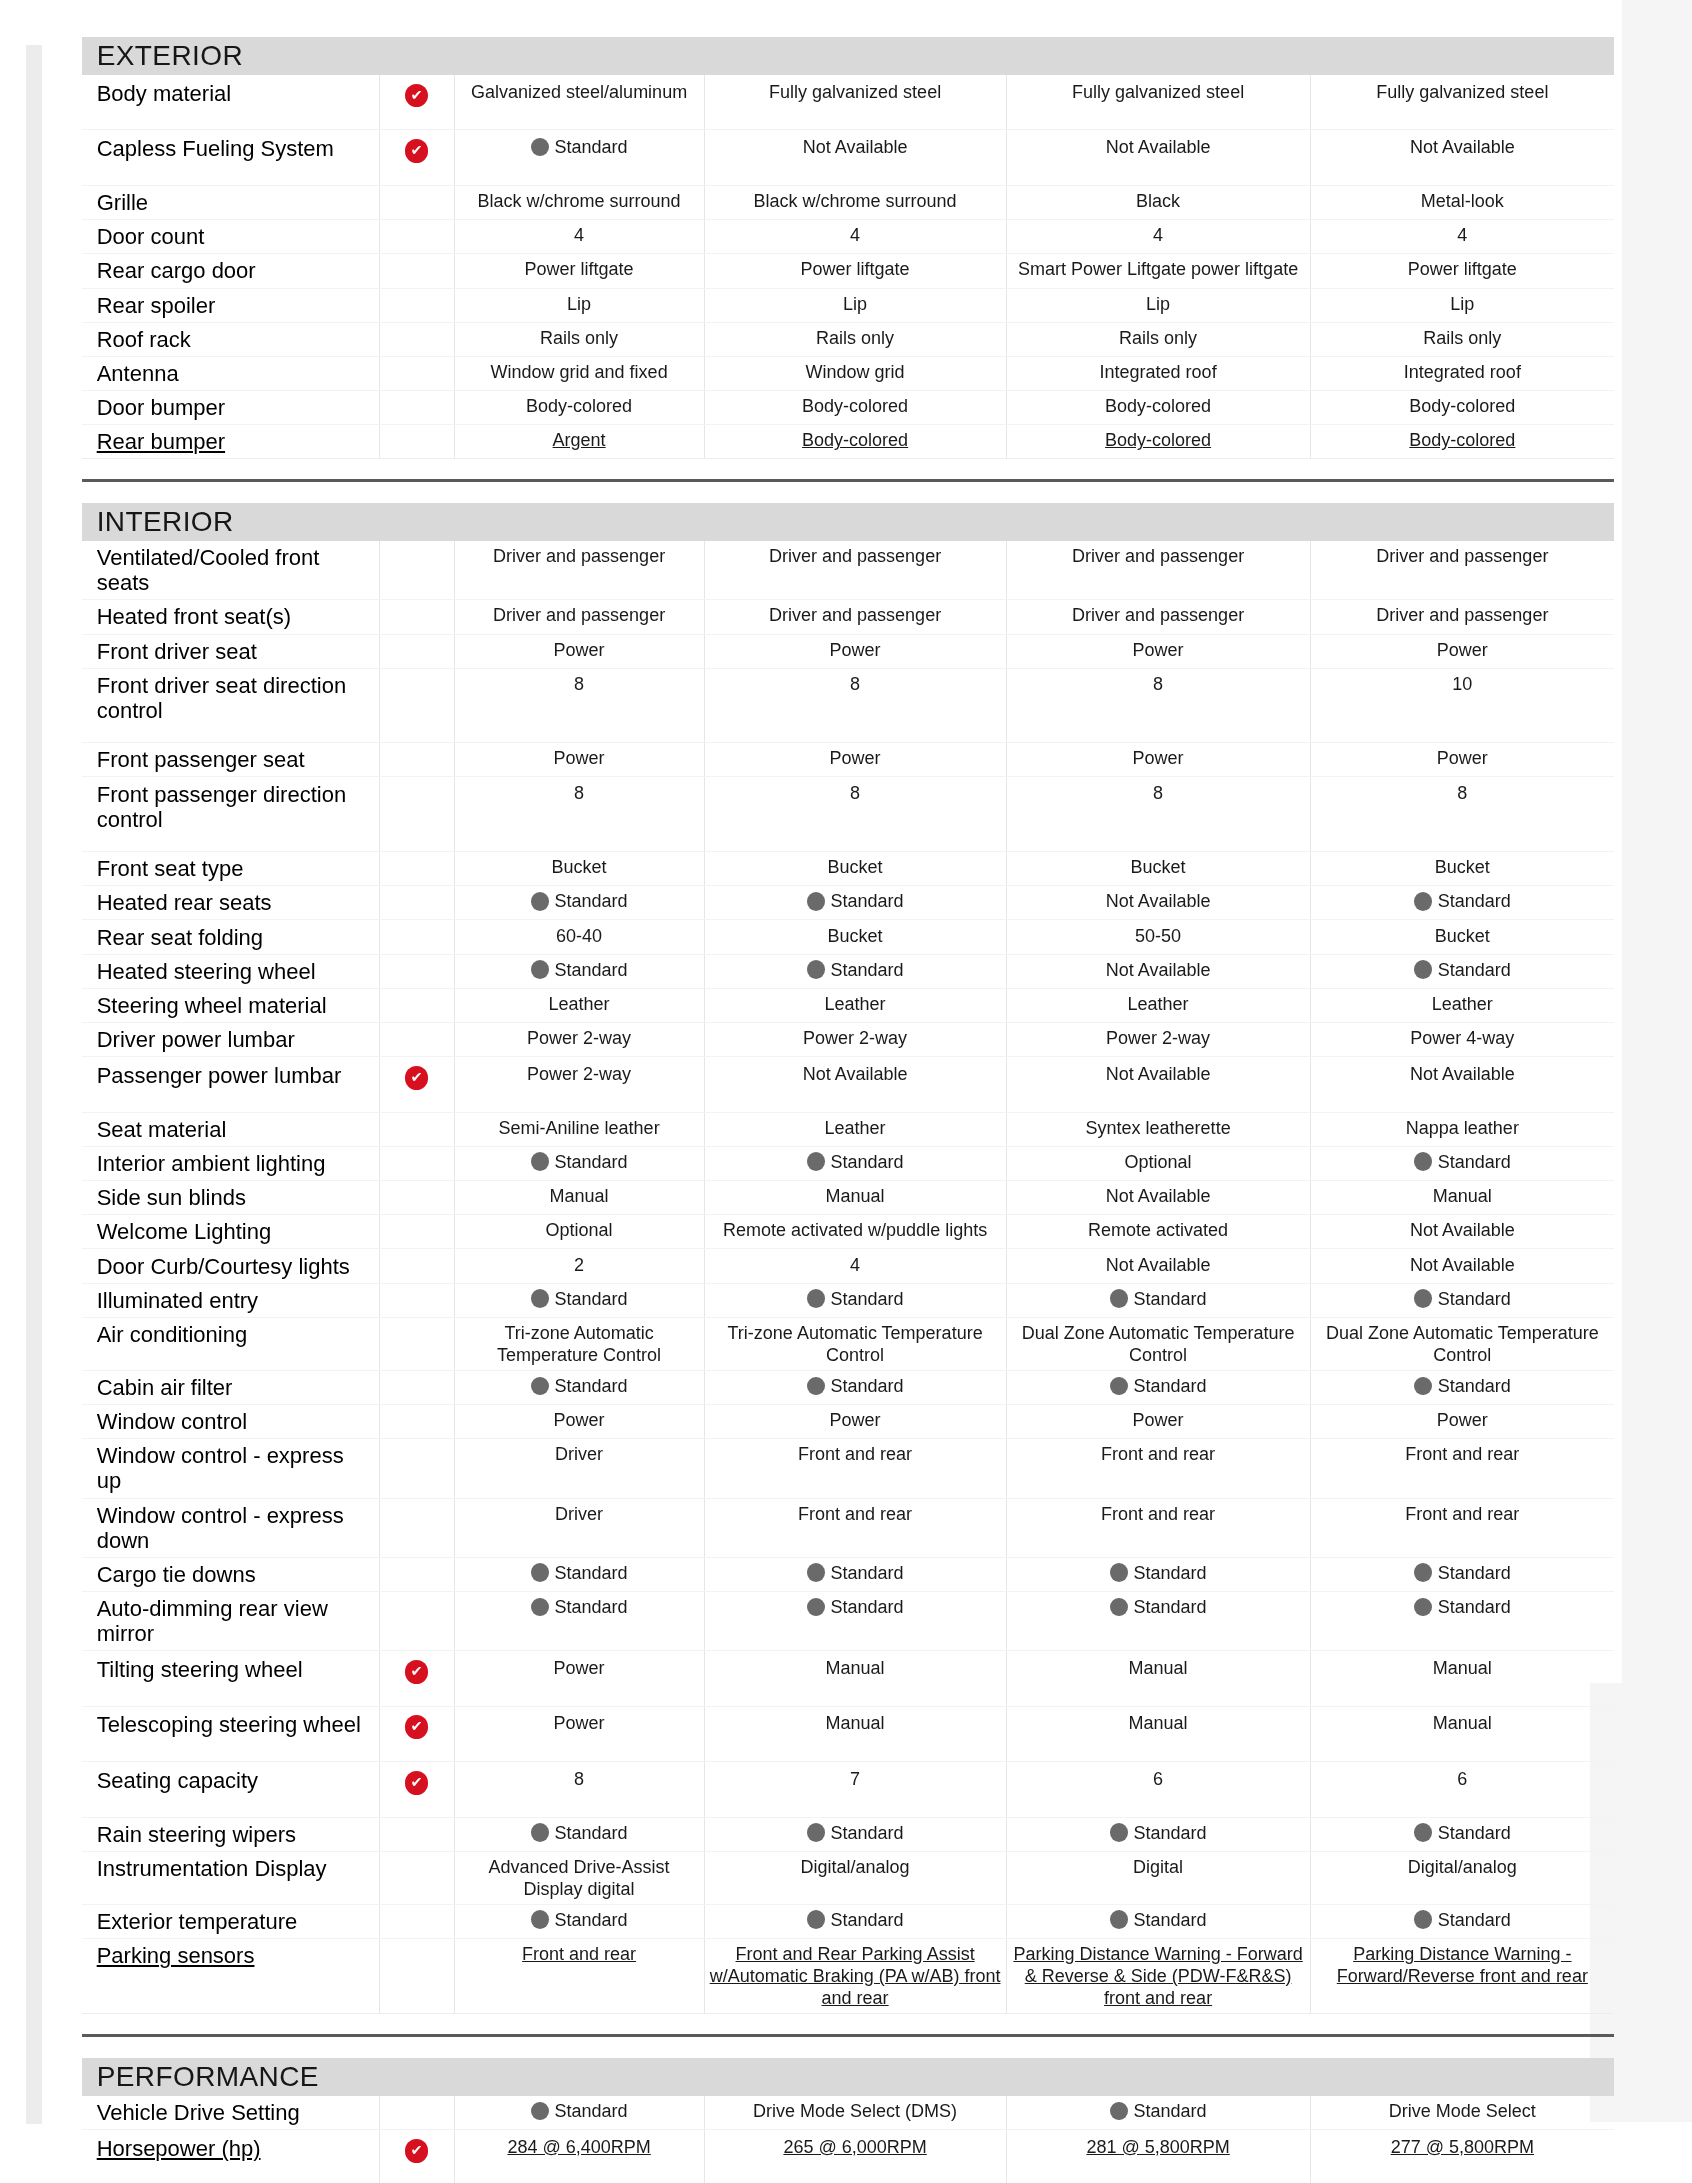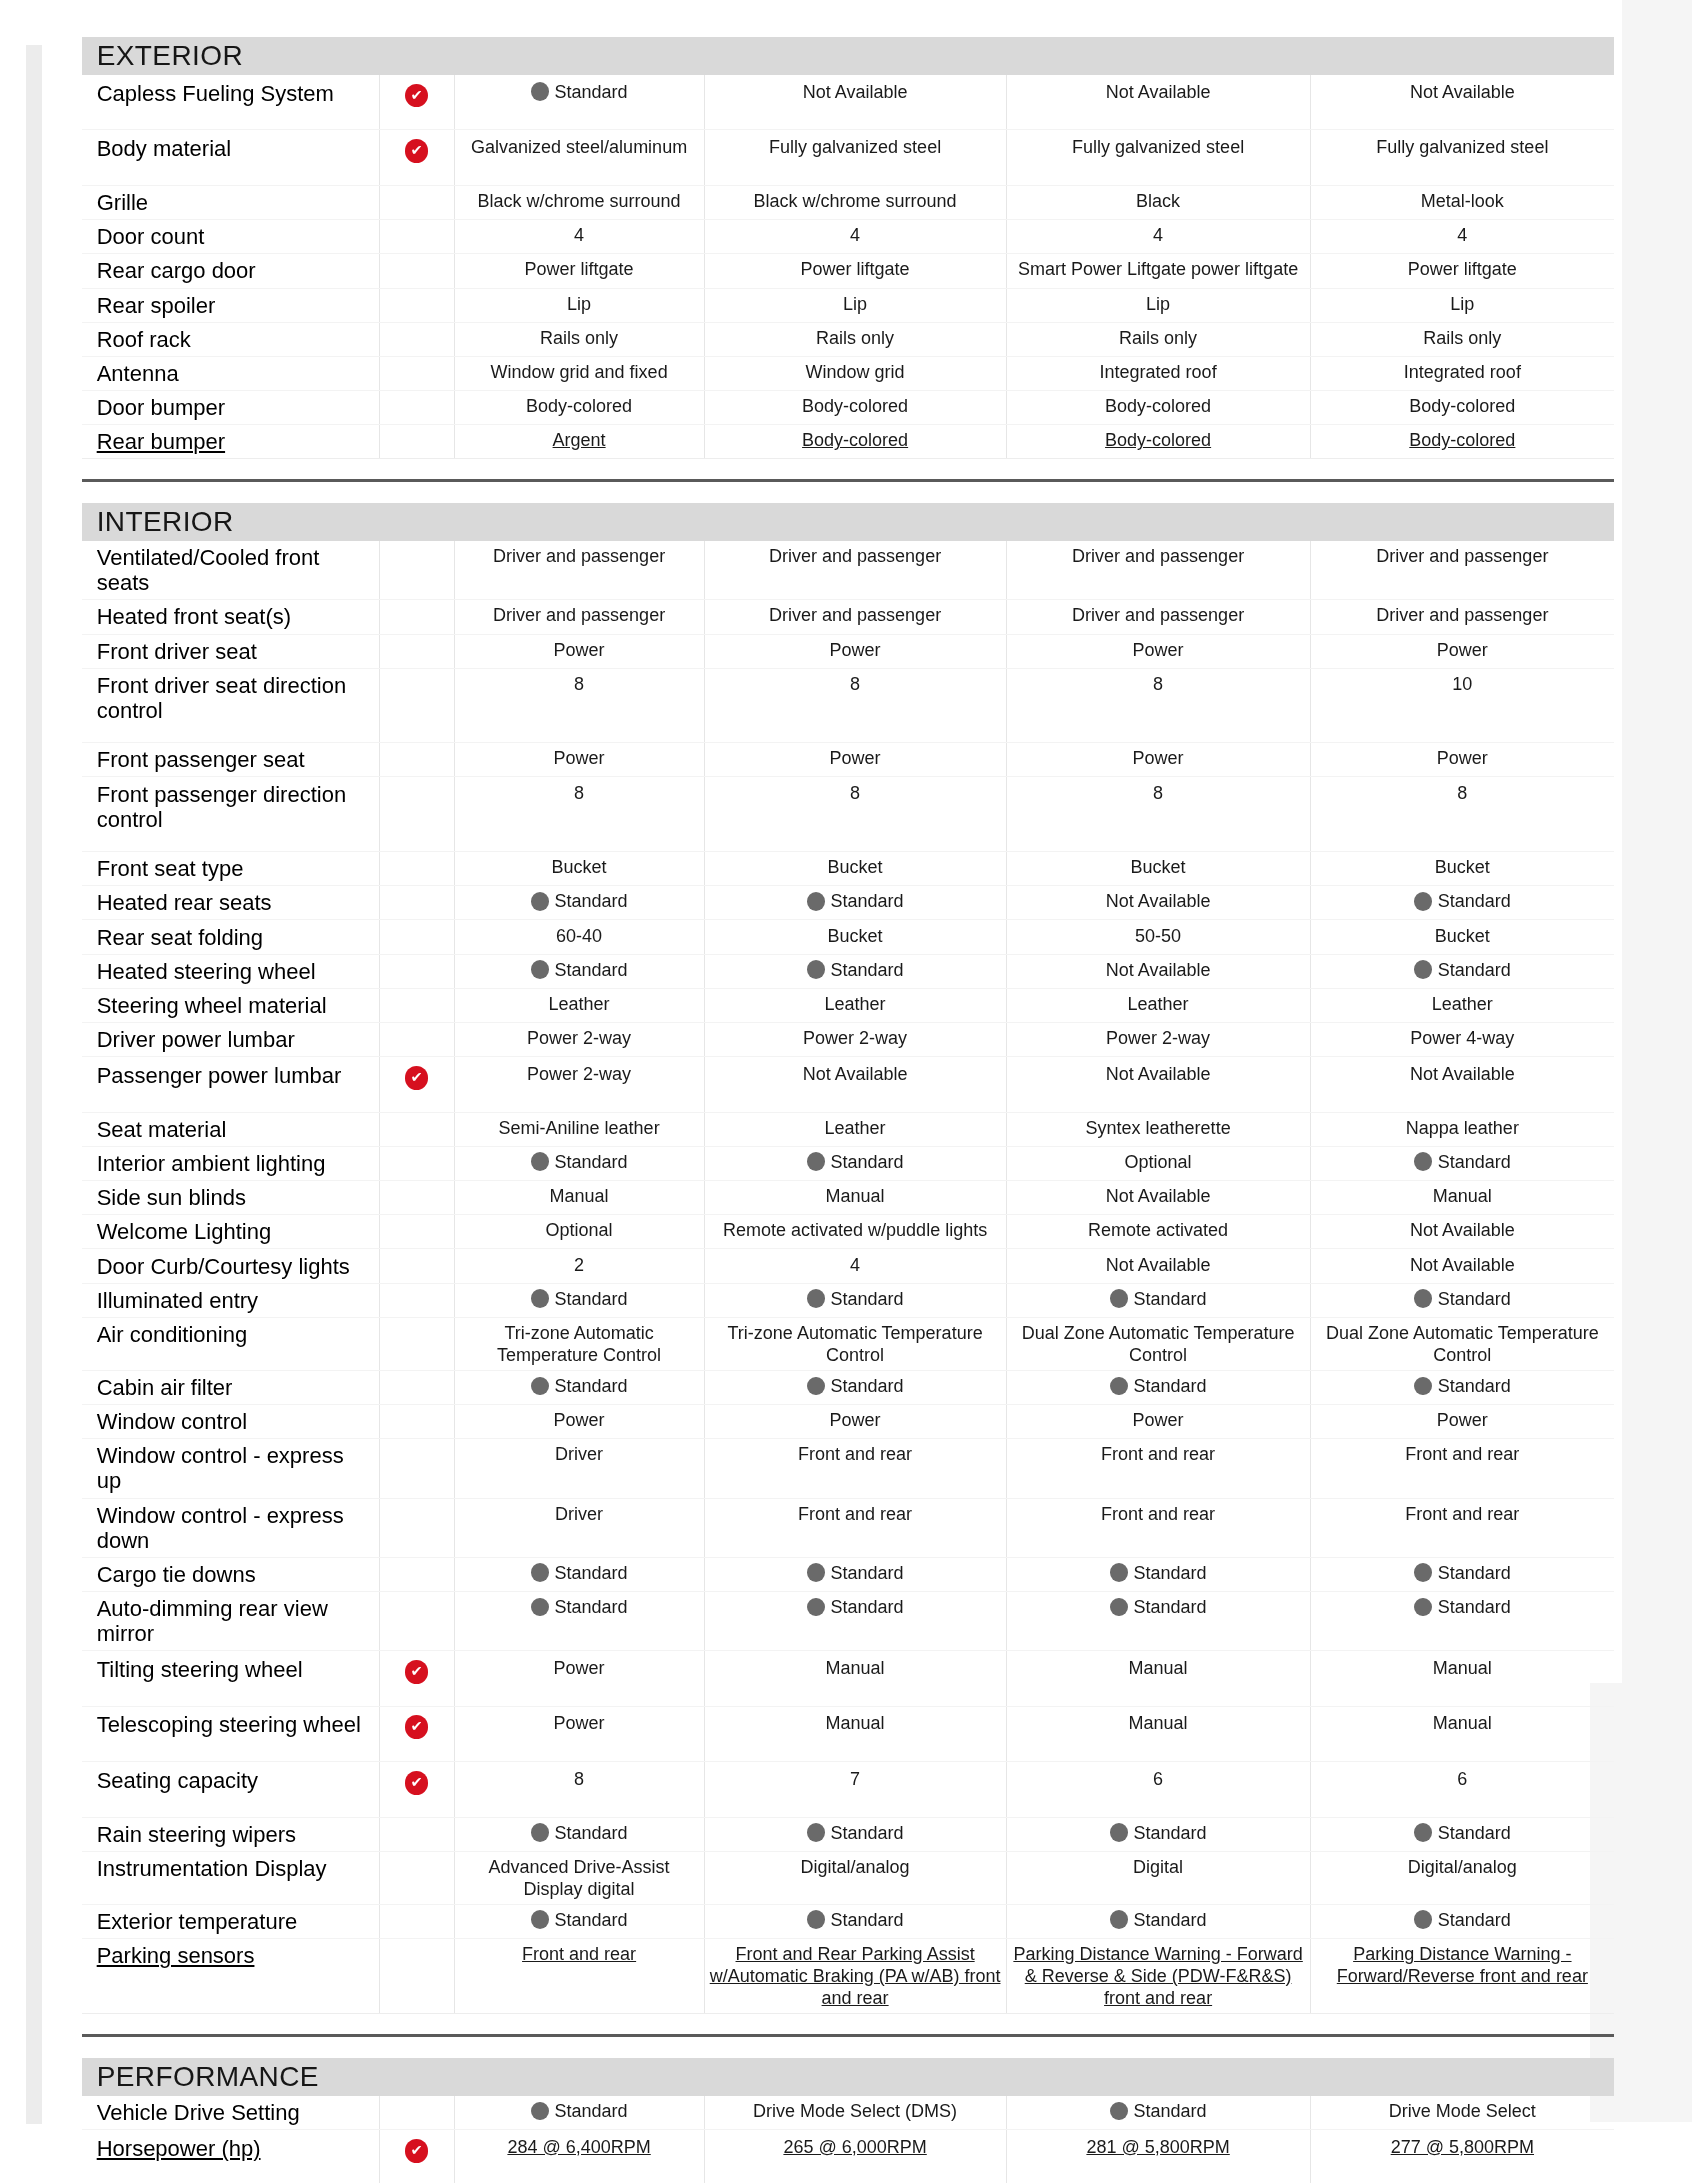--- a/index.html
+++ b/index.html
@@ -39,34 +39,34 @@
       <colgroup>
         <col style="width: 297px;">
         <col style="width: 75px;">
         <col style="width: 250px;">
         <col style="width: 302px;">
         <col style="width: 304px;">
         <col style="width: 304px;">
       </colgroup>
       <tbody>
         <tr class="tall">
-          <td class="feature"><span>Capless Fueling System</span></td>
-          <td class="checkcol"><span class="check"></span></td>
-          <td class="val"><span class="dot"></span><span>Standard</span></td>
-          <td class="val"><span>Not Available</span></td>
-          <td class="val"><span>Not Available</span></td>
-          <td class="val last"><span>Not Available</span></td>
-        </tr>
-        <tr class="tall">
           <td class="feature"><span>Body material</span></td>
           <td class="checkcol"><span class="check"></span></td>
           <td class="val"><span>Galvanized steel/aluminum</span></td>
           <td class="val"><span>Fully galvanized steel</span></td>
           <td class="val"><span>Fully galvanized steel</span></td>
           <td class="val last"><span>Fully galvanized steel</span></td>
+        </tr>
+        <tr class="tall">
+          <td class="feature"><span>Capless Fueling System</span></td>
+          <td class="checkcol"><span class="check"></span></td>
+          <td class="val"><span class="dot"></span><span>Standard</span></td>
+          <td class="val"><span>Not Available</span></td>
+          <td class="val"><span>Not Available</span></td>
+          <td class="val last"><span>Not Available</span></td>
         </tr>
         <tr>
           <td class="feature"><span>Grille</span></td>
           <td class="checkcol"></td>
           <td class="val"><span>Black w/chrome surround</span></td>
           <td class="val"><span>Black w/chrome surround</span></td>
           <td class="val"><span>Black</span></td>
           <td class="val last"><span>Metal-look</span></td>
         </tr>
         <tr>

